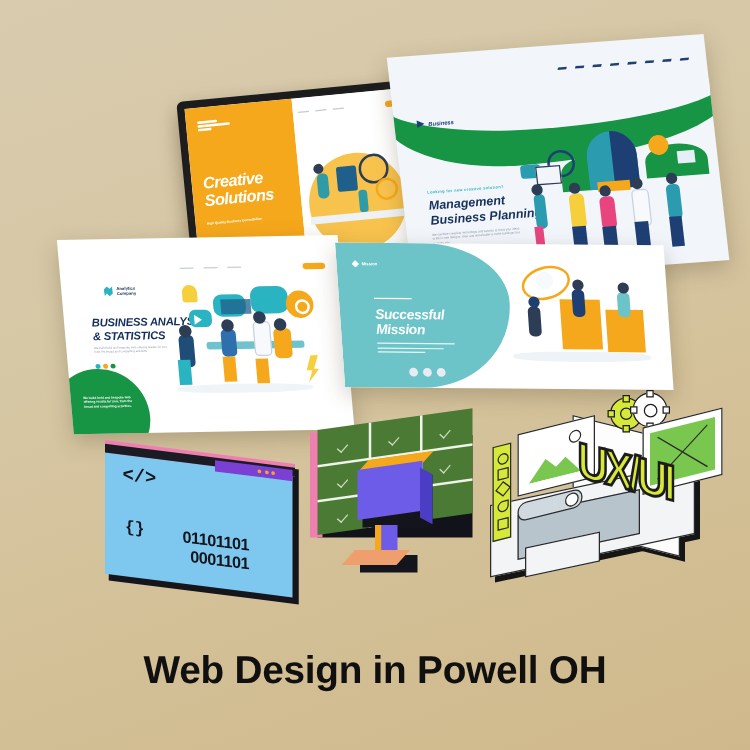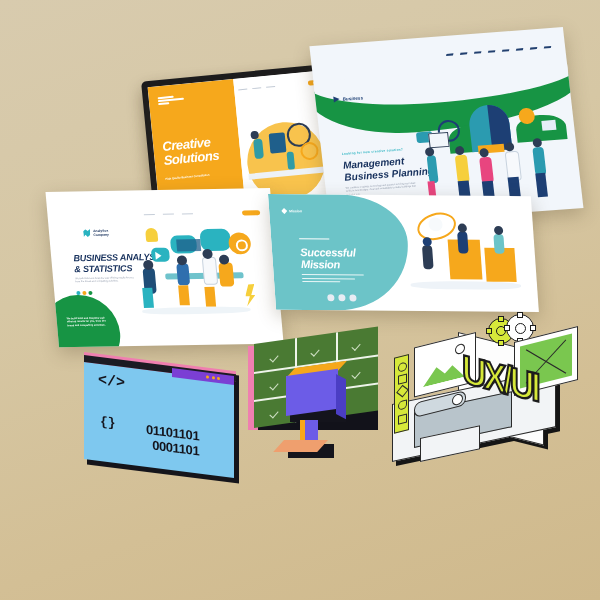--- a/index.html
+++ b/index.html
@@ -453,14 +453,15 @@
       <span class="kn"></span>
     </div>
     <div class="abs" id="wire">
       <span class="fill"></span>
       <span class="x1"></span>
       <span class="x2"></span>
     </div>
     <div class="abs" id="uxText">UX/UI</div>
   </div>
 
+  <div id="title">Web Design in Powell OH</div>
 
 </div>
 
 </body></html>

